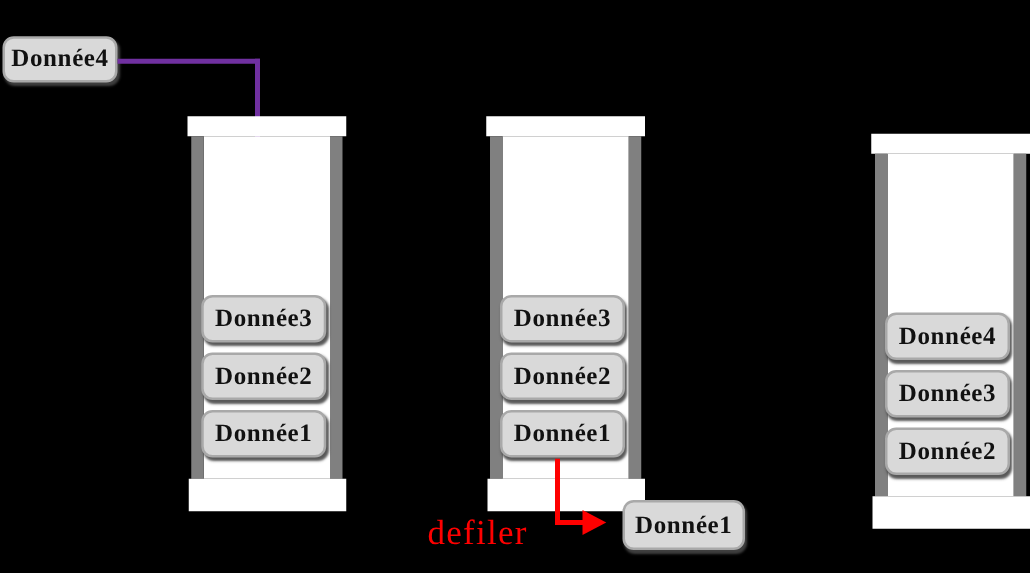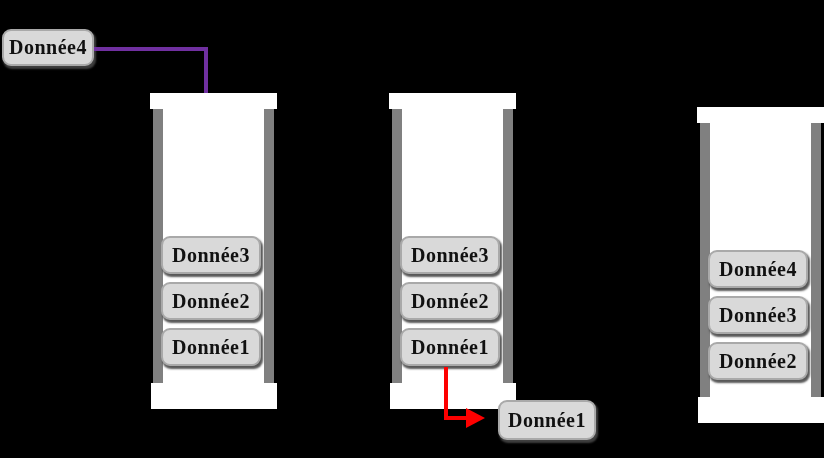--- a/index.html
+++ b/index.html
@@ -133,16 +133,17 @@
     <div class="rim-bottom"></div>
     <div class="data-box slot slot-1">Donnée4</div>
     <div class="data-box slot slot-2">Donnée3</div>
     <div class="data-box slot slot-3">Donnée2</div>
   </div>
 
   <div id="deq-v" class="rline"></div>
   <div id="deq-h" class="rline"></div>
   <div id="deq-head"></div>
 
+  <div id="dequeue-label" class="op-label">defiler</div>
 
   <div id="outgoing-box" class="data-box">Donnée1</div>
 
 </div>
 
 </body></html>

